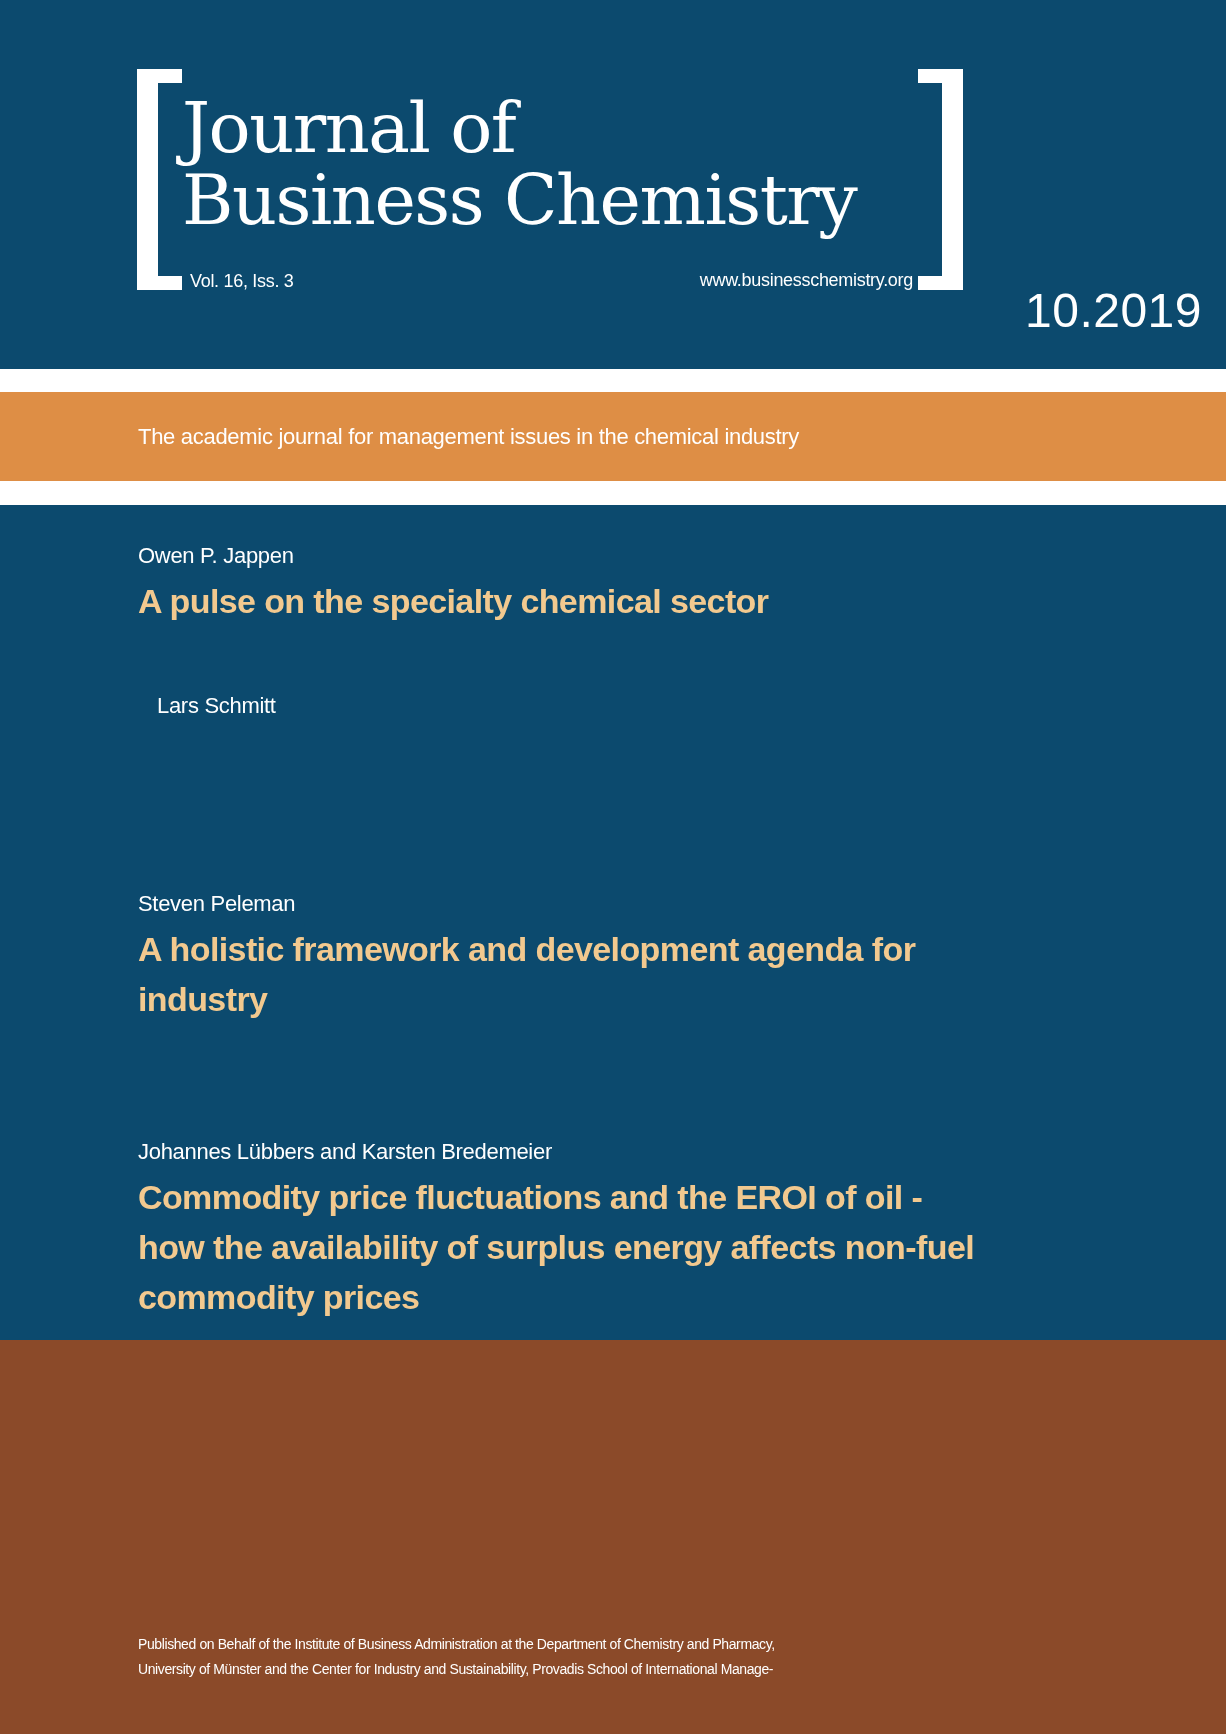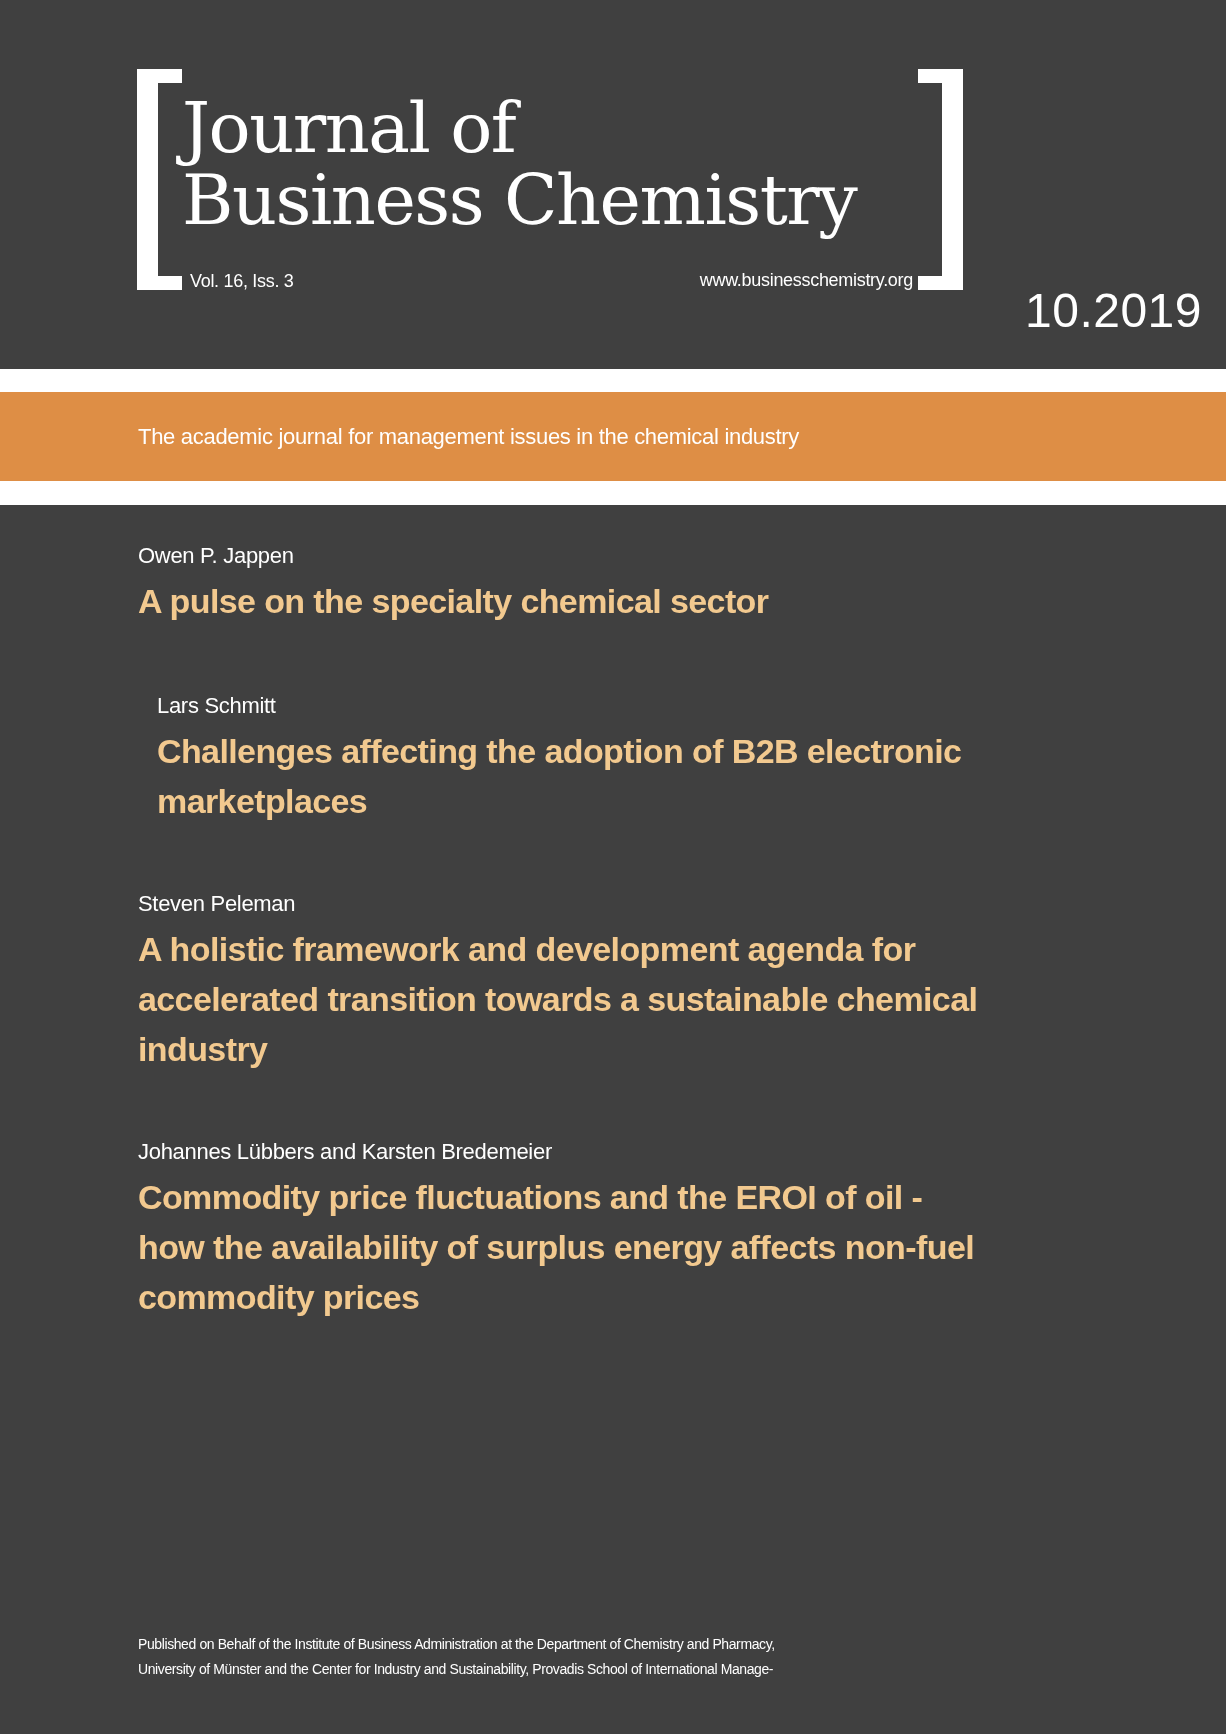--- a/index.html
+++ b/index.html
@@ -2,21 +2,21 @@
 <html><head>
   <meta charset="utf-8">
   <style>
     * { margin: 0; padding: 0; box-sizing: border-box; }
     html, body { width: 1226px; height: 1734px; overflow: hidden; }
     body {
       background: #8B4A29;
       position: relative;
       font-family: "Liberation Sans", "DejaVu Sans", sans-serif;
     }
-    .cover { position: absolute; inset: 0; width: 1226px; height: 1734px; background: #404040; }
+    .cover { position: absolute; inset: 0; width: 1226px; height: 1340px; background: #0c4a6e; }
 
     
     .bracket { position: absolute; top: 69px; height: 221px; width: 45px; }
     .bracket .bar { position: absolute; background: #FFFFFF; }
     .bracket-left { left: 137px; }
     .bracket-left .v { left: 0; top: 0; width: 21px; height: 221px; }
     .bracket-left .t { left: 0; top: 0; width: 45px; height: 14px; }
     .bracket-left .b { left: 0; bottom: 0; width: 45px; height: 14px; }
     .bracket-right { left: 918px; }
     .bracket-right .v { right: 0; top: 0; width: 21px; height: 221px; }
@@ -110,31 +110,26 @@
   <div class="articles">
     <div class="article" style="top:542px;">
       <div class="author">Owen P. Jappen</div>
       <div class="headline">
         <span>A pulse on the specialty chemical sector</span>
       </div>
     </div>
 
     <div class="article" style="top:692px;margin-left:19px;">
       <div class="author">Lars Schmitt</div>
-      <div class="headline">
-        <span>Challenges affecting the adoption of B2B electronic</span>
-        <span>marketplaces</span>
-      </div>
     </div>
 
     <div class="article" style="top:890px;">
       <div class="author">Steven Peleman</div>
       <div class="headline">
         <span>A holistic framework and development agenda for</span>
-        <span>accelerated transition towards a sustainable chemical</span>
         <span>industry</span>
       </div>
     </div>
 
     <div class="article" style="top:1138px;">
       <div class="author">Johannes Lübbers and Karsten Bredemeier</div>
       <div class="headline">
         <span>Commodity price fluctuations and the EROI of oil -</span>
         <span>how the availability of surplus energy affects non-fuel</span>
         <span>commodity prices</span>

